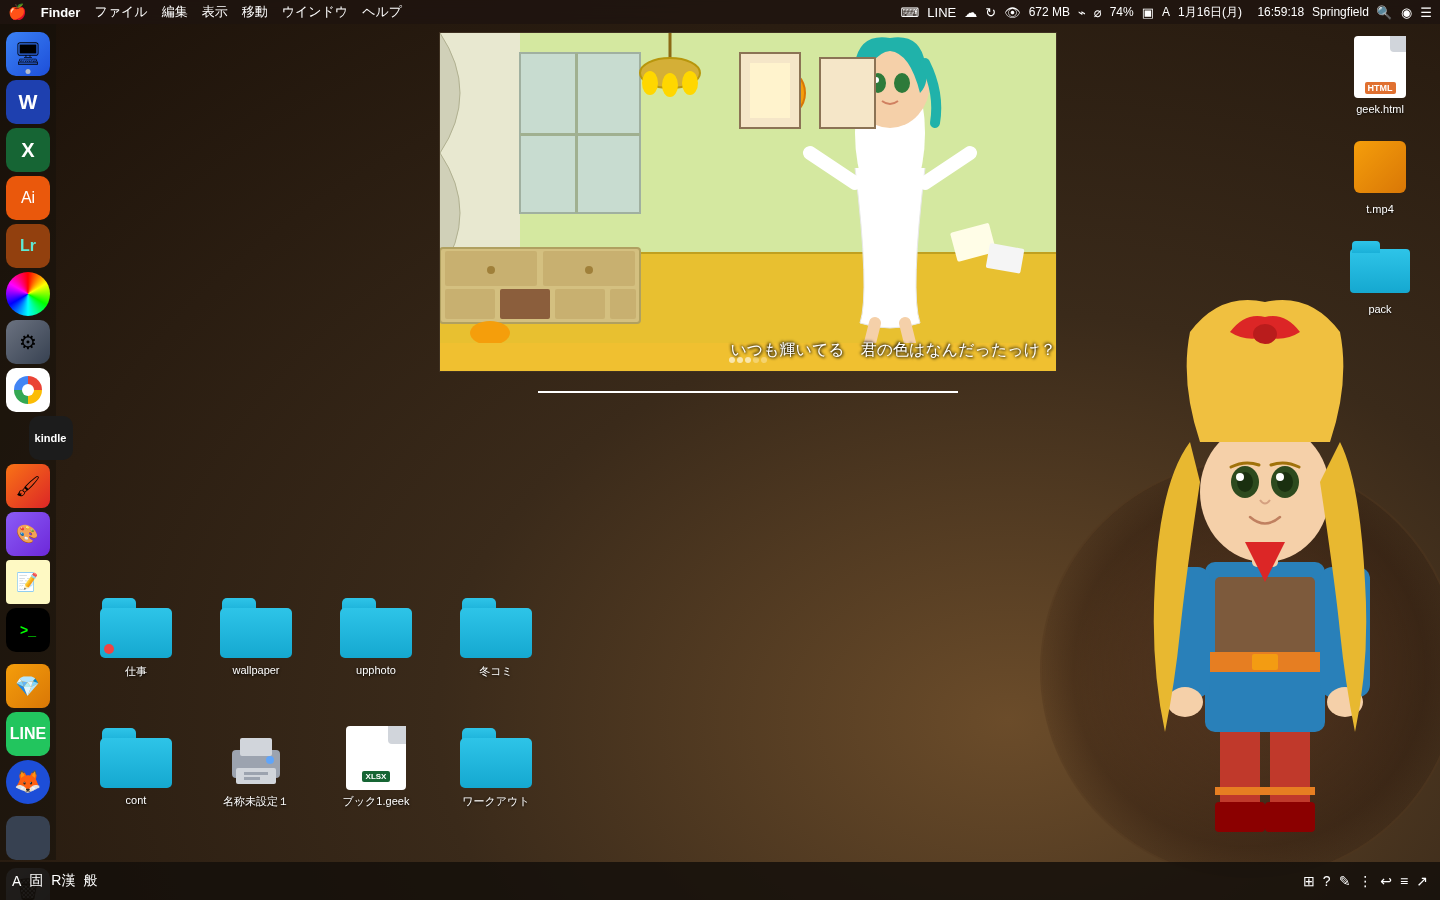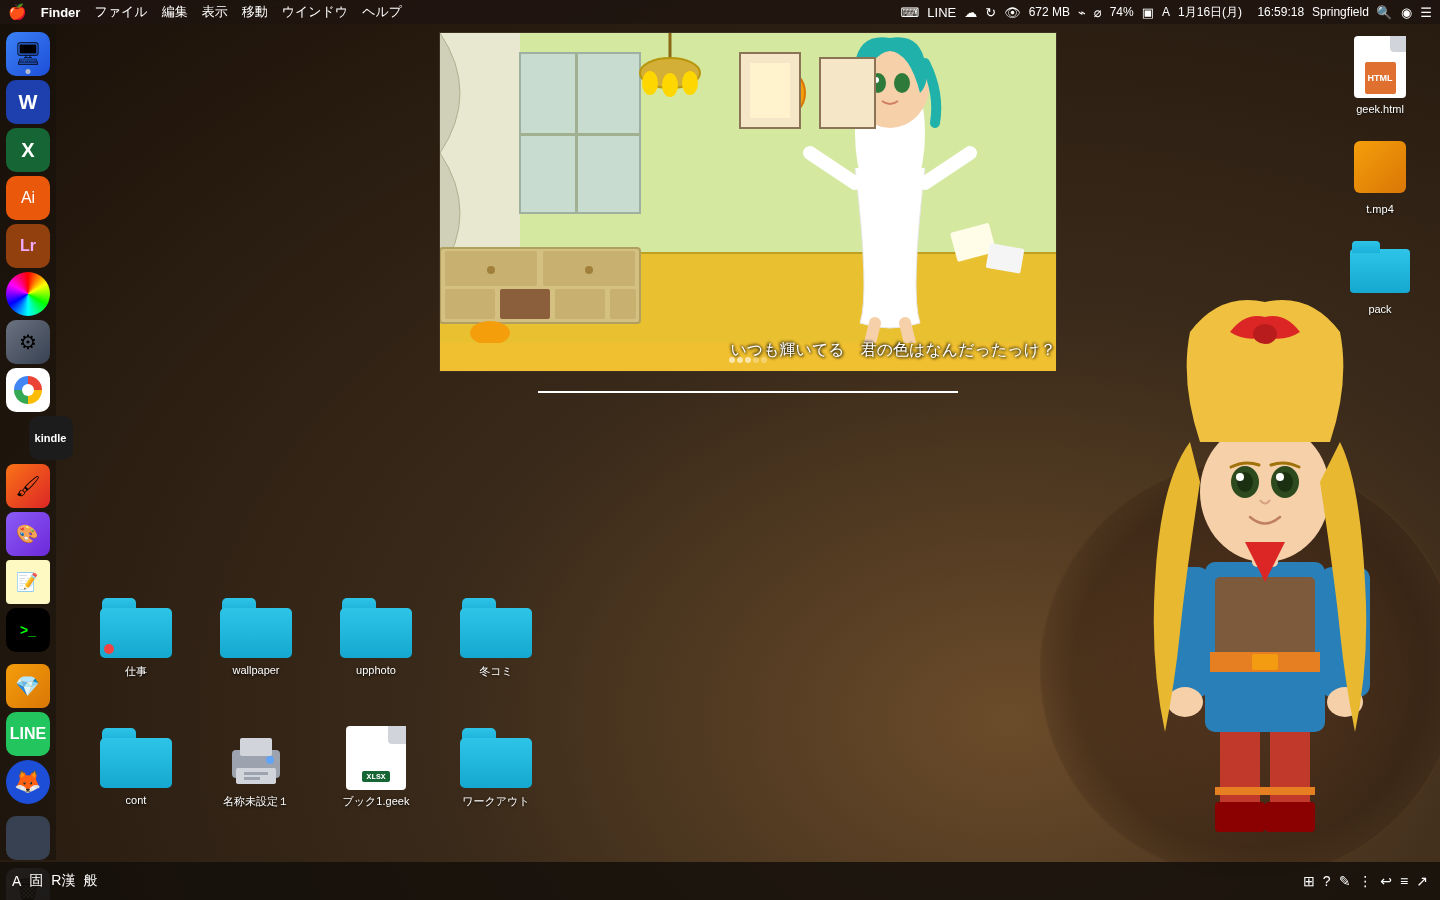--- a/index.html
+++ b/index.html
@@ -193,21 +193,21 @@
       height: 16px;
       background: #d1d5db;
       border-radius: 0 0 0 4px;
     }
     .html-file-icon .file-type {
       font-size: 9px;
       font-weight: bold;
       color: #e07030;
       background: #e07030;
       color: white;
-      padding: 11px 3px;
+      padding: 1px 3px;
       border-radius: 2px;
     }
 
     
     .mp4-file-icon {
       width: 52px;
       height: 52px;
       background: linear-gradient(135deg, #f59e0b, #d97706);
       border-radius: 6px;
     }
@@ -379,21 +379,20 @@
       border-radius: 0 0 0 4px;
     }
     .xlsx-icon .file-type-label {
       font-size: 8px;
       font-weight: bold;
       color: white;
       background: #166534;
       padding: 1px 4px;
       border-radius: 2px;
       margin-bottom: 2px;
-      font-family: Liberation Mono, monospace;
     }
 
     
     .taskbar {
       position: absolute;
       bottom: 0;
       left: 0;
       right: 0;
       height: 38px;
       background: rgba(20,15,10,0.85);
@@ -483,21 +482,21 @@
 
     <div class="dock-item app-excel">
       <span style="font-size:20px;color:white;font-weight:bold;">X</span>
     </div>
 
     <div class="dock-item app-ai">
       <span style="font-size:16px;color:white;font-weight:normal;">Ai</span>
     </div>
 
     <div class="dock-item app-lr">
-      <span style="font-size:16px;color:#f0abfc;font-weight:bold;">Lr</span>
+      <span style="font-size:16px;color:#5eead4;font-weight:bold;">Lr</span>
     </div>
 
     <div class="dock-item" style="background:conic-gradient(red,yellow,lime,cyan,blue,magenta,red);border-radius:50%;"></div>
 
     <div class="dock-item app-silverlock">
       <span style="font-size:20px;">⚙</span>
     </div>
 
     <div class="dock-item" style="background:white;">
       <div style="width:28px;height:28px;border-radius:50%;background:conic-gradient(#ea4335 0deg 90deg,#fbbc05 90deg 180deg,#34a853 180deg 270deg,#4285f4 270deg 360deg);position:relative;">

